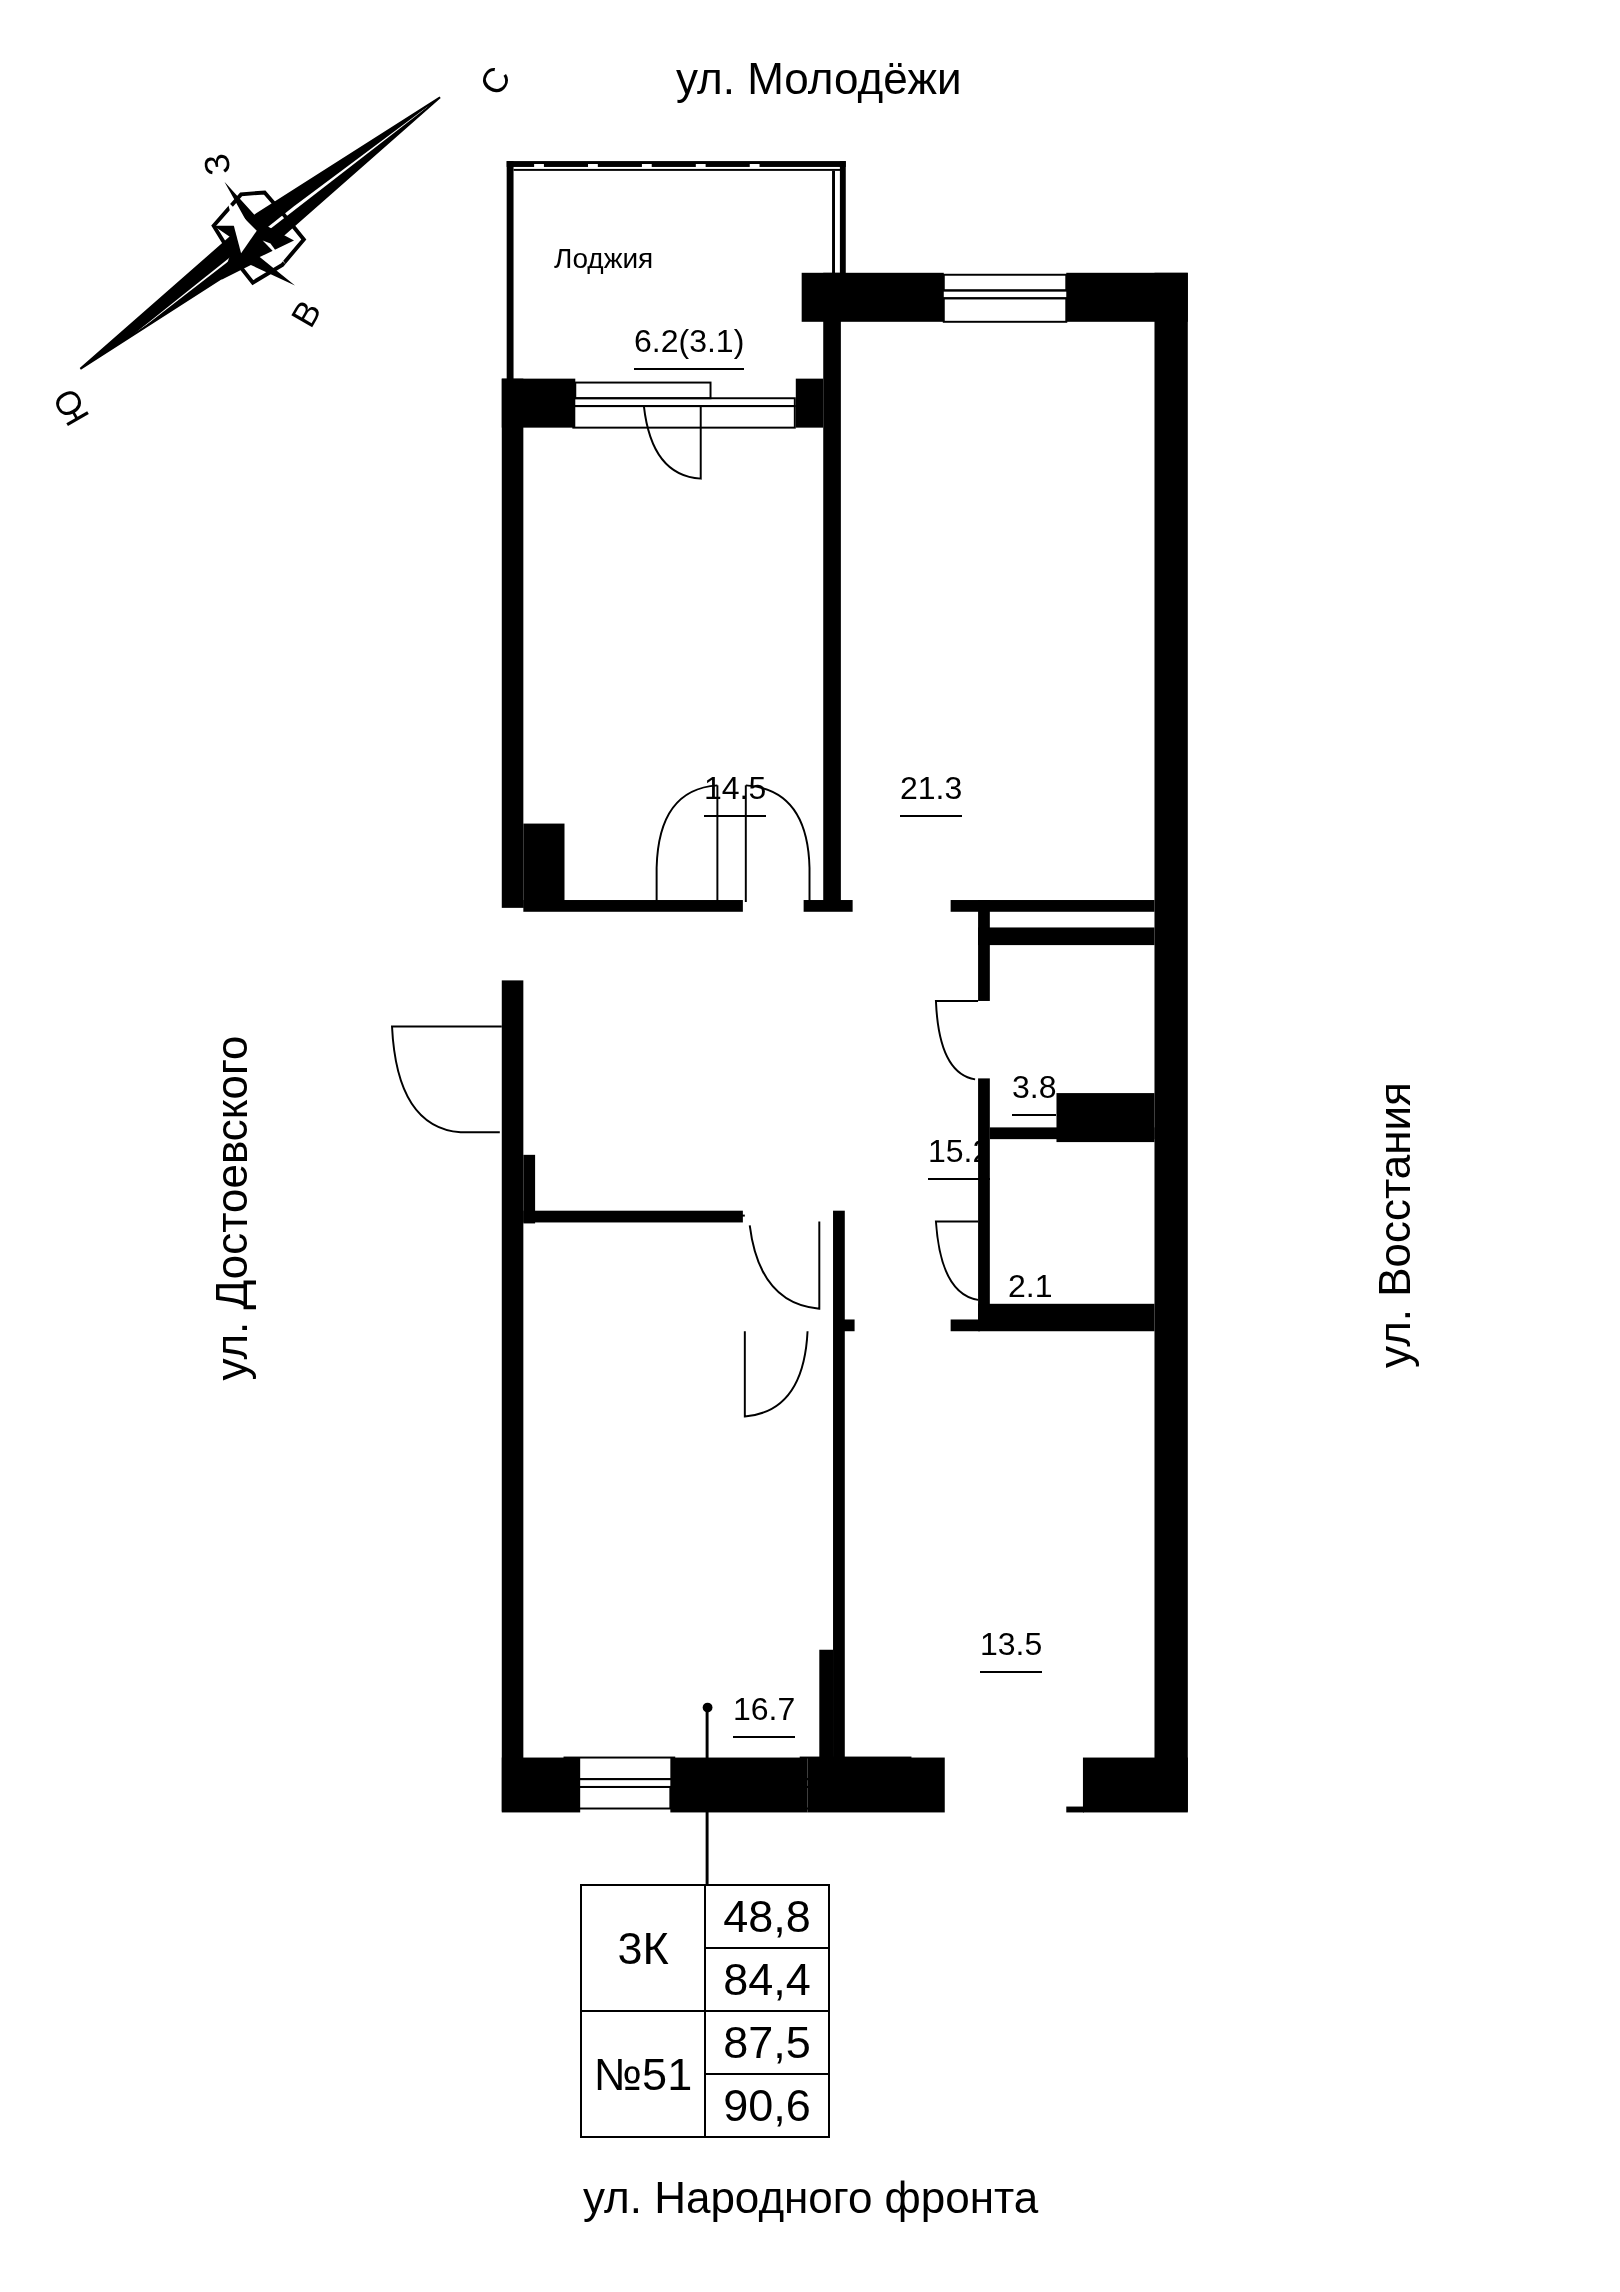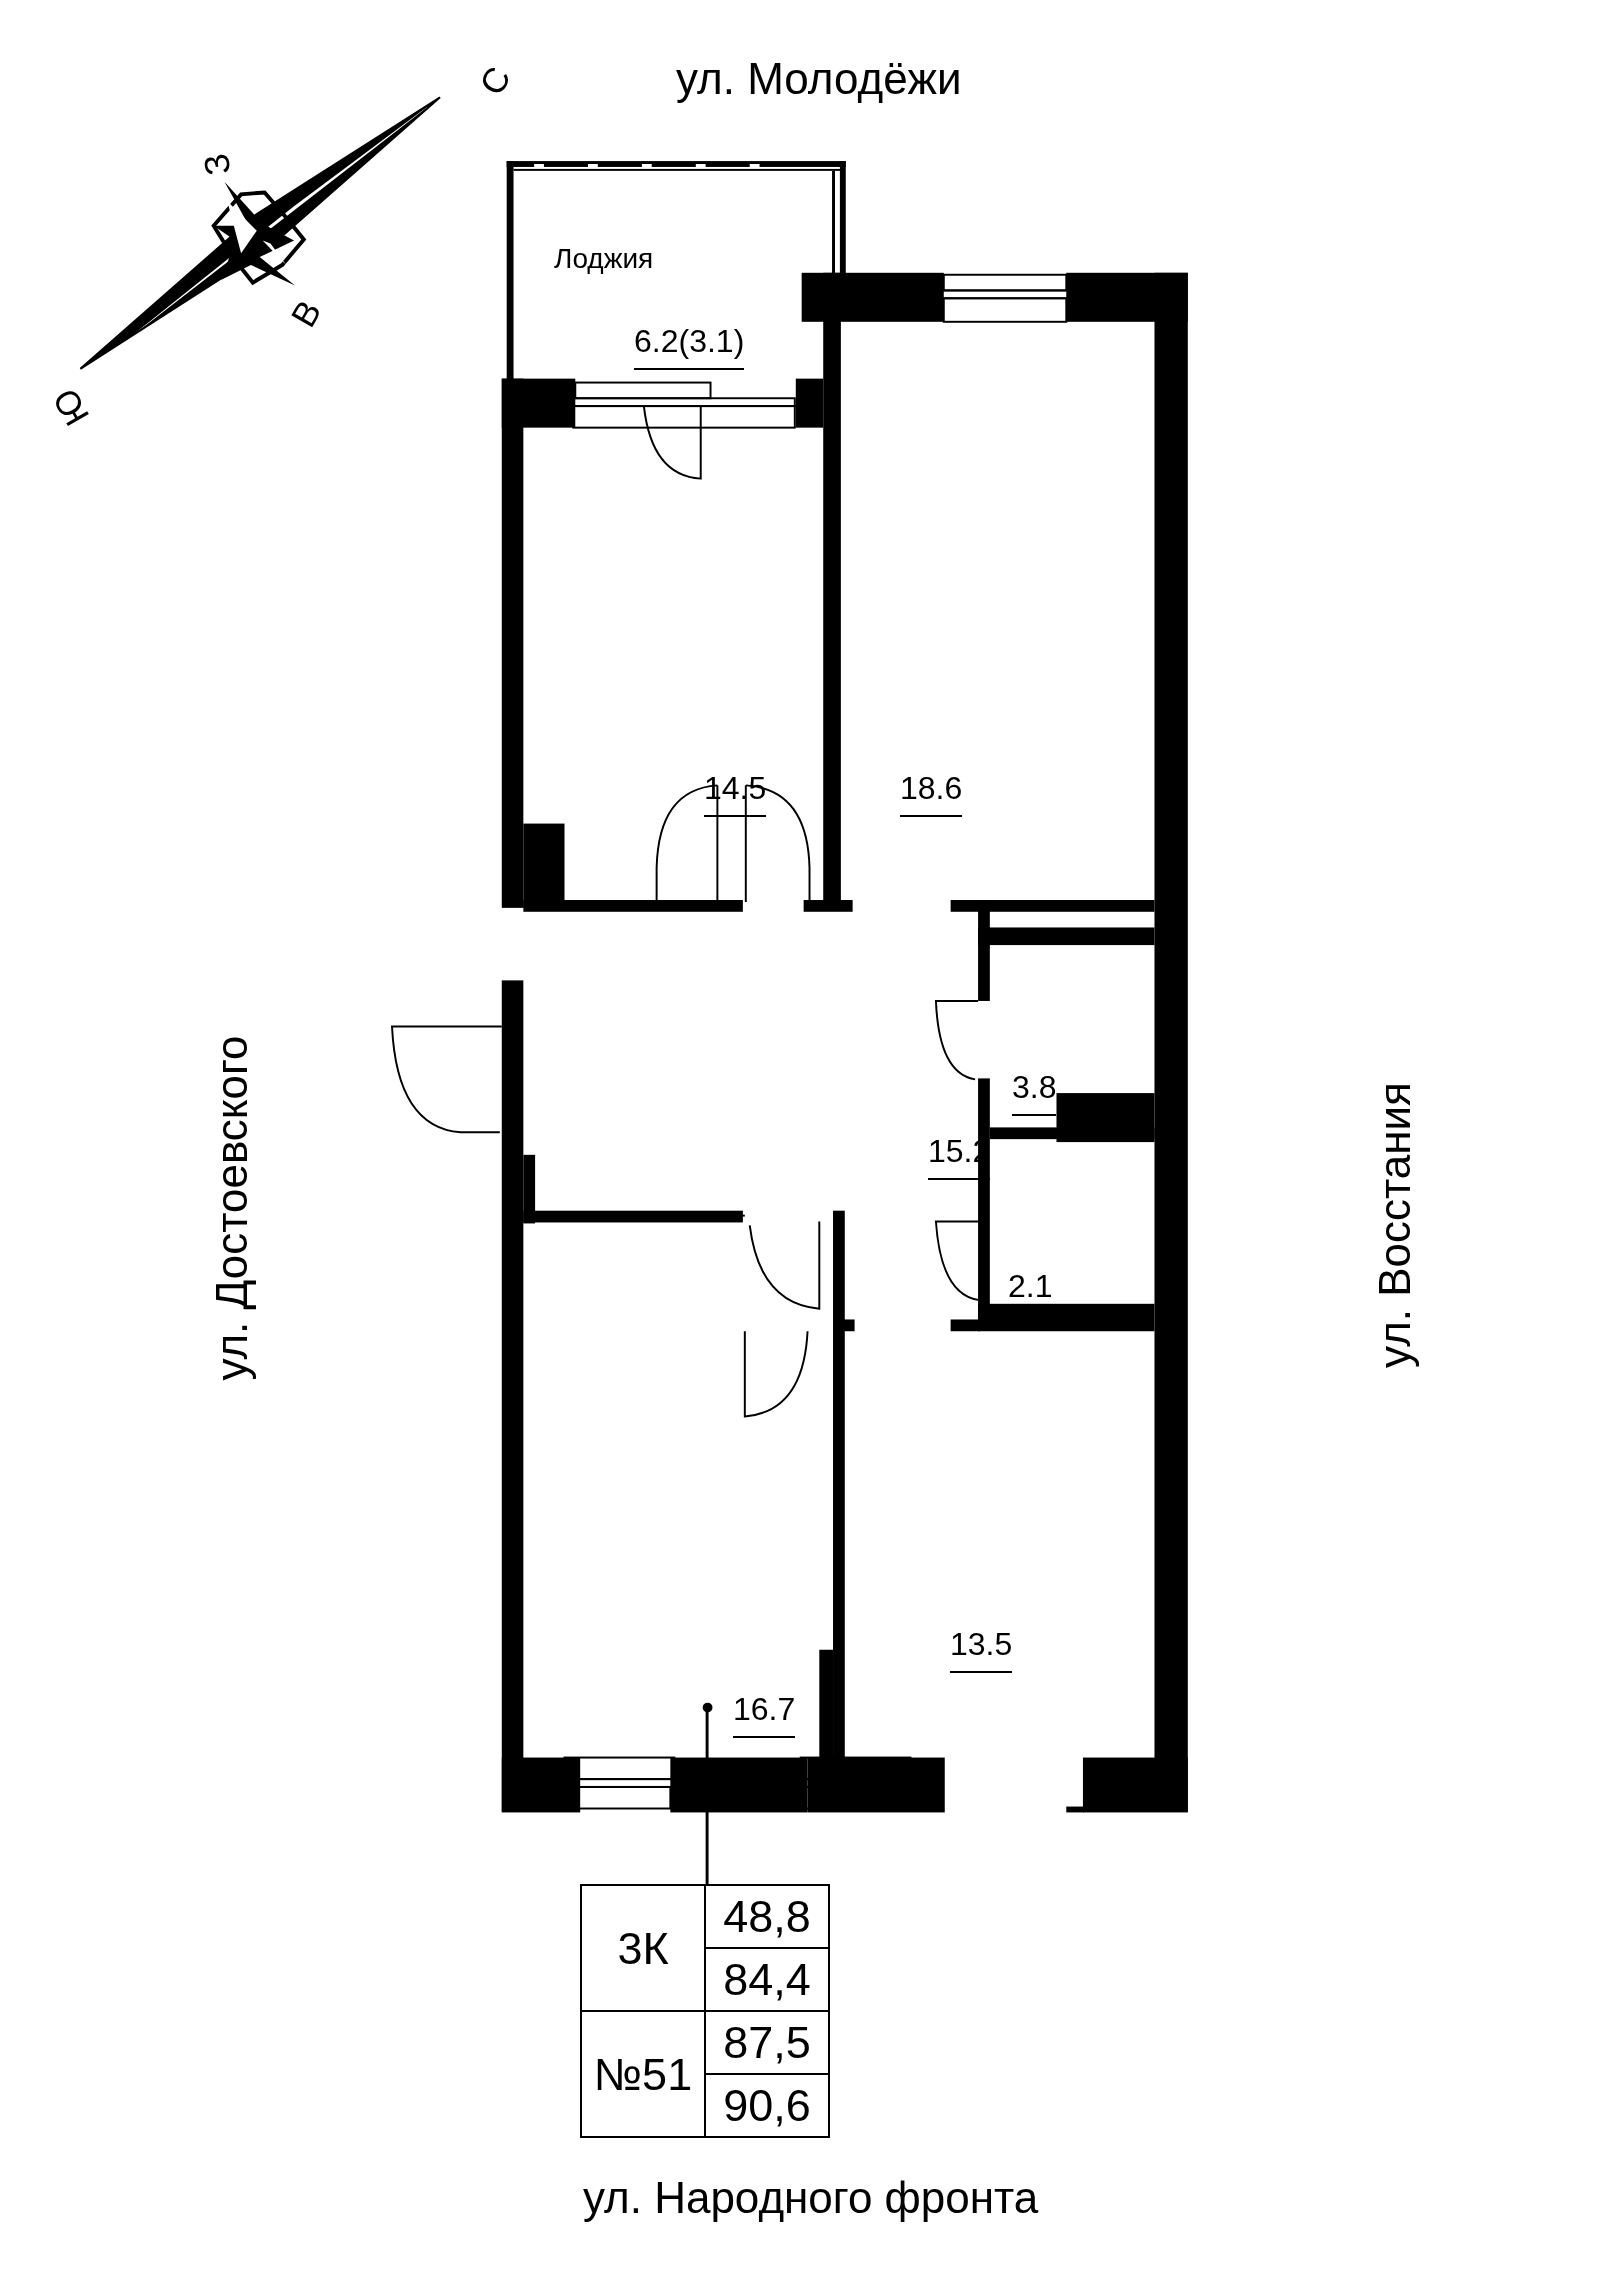--- a/index.html
+++ b/index.html
@@ -130,26 +130,26 @@
 <div class="street right">ул. Восстания</div>
 
 <div class="compass-letter" style="left:482px;top:63px;transform:rotate(-60deg);">С</div>
 <div class="compass-letter" style="left:53px;top:390px;transform:rotate(-120deg);">Ю</div>
 <div class="compass-letter" style="left:206px;top:147px;transform:rotate(-100deg);">З</div>
 <div class="compass-letter" style="left:294px;top:296px;transform:rotate(-60deg);">В</div>
 
 <div class="room-name" style="left:554px;top:245px;">Лоджия</div>
 <div class="area" style="left:634px;top:325px;">6.2(3.1)</div>
 <div class="area" style="left:704px;top:772px;">14.5</div>
-<div class="area" style="left:900px;top:772px;">18.6</div>
+<div class="area" style="left:900px;top:772px;">21.3</div>
 <div class="area" style="left:928px;top:1119px;margin-top:16px;">15.2</div>
 <div class="area" style="left:1012px;top:1071px;">3.8</div>
 <div class="area" style="left:1008px;top:1270px;">2.1</div>
 <div class="area" style="left:733px;top:1693px;">16.7</div>
-<div class="area" style="left:950px;top:1628px;">13.5</div>
+<div class="area" style="left:980px;top:1628px;">13.5</div>
 
 <table class="info-table">
   <tbody>
       <tr>
     <td class="label" rowspan="2">3К</td>
     <td class="val">48,8</td>
   </tr>
   <tr>
     <td class="val">84,4</td>
   </tr>

